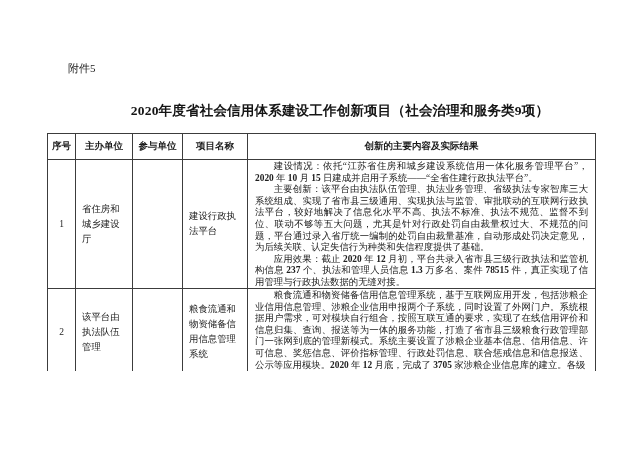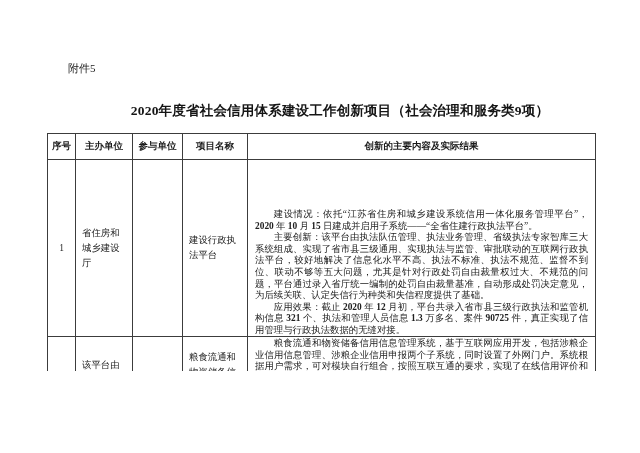--- a/index.html
+++ b/index.html
@@ -48,21 +48,21 @@
     padding:0 6px; font-size:9.4px; line-height:15px;
     color:#202020;
   }
   td.cell-content {
     vertical-align:top;
     padding:1px 7px;
     font-size:9.4px; line-height:11.6px;
     text-align:justify;
     color:#202020;
   }
-  .content-clip-tall { height:126px; overflow:hidden;margin-top:48px; }
+  .content-clip-tall { height:126px; overflow:hidden; }
   .content-clip-short { height:84px; overflow:hidden; }
   td.cell-content p { margin:0; text-indent:2em; }
   td.cell-content b { font-weight:bold; }
   .page-num {
     position:absolute; left:0; right:0; top:396px;
     text-align:center;
     font-size:11px; color:#3a3a3a;
     letter-spacing:1px;
   }
 </style>
@@ -95,21 +95,21 @@
     <tbody>
       <tr class="data-row-1">
         <td class="cell-center">1</td>
         <td class="cell-text">省住房和城乡建设厅</td>
         <td class="cell-text"></td>
         <td class="cell-text">建设行政执法平台</td>
         <td class="cell-content">
           <div class="content-clip-tall">
             <p>建设情况：依托“江苏省住房和城乡建设系统信用一体化服务管理平台”，<b>2020</b> 年 <b>10</b> 月 <b>15</b> 日建成并启用子系统——“全省住建行政执法平台”。</p>
             <p>主要创新：该平台由执法队伍管理、执法业务管理、省级执法专家智库三大系统组成、实现了省市县三级通用、实现执法与监管、审批联动的互联网行政执法平台，较好地解决了信息化水平不高、执法不标准、执法不规范、监督不到位、联动不够等五大问题，尤其是针对行政处罚自由裁量权过大、不规范的问题，平台通过录入省厅统一编制的处罚自由裁量基准，自动形成处罚决定意见，为后续关联、认定失信行为种类和失信程度提供了基础。</p>
-            <p>应用效果：截止 <b>2020</b> 年 <b>12</b> 月初，平台共录入省市县三级行政执法和监管机构信息 <b>321</b> 个、执法和管理人员信息 <b>1.3</b> 万多名、案件 <b>90725</b> 件，真正实现了信用管理与行政执法数据的无缝对接。</p>
+            <p>应用效果：截止 <b>2020</b> 年 <b>12</b> 月初，平台共录入省市县三级行政执法和监管机构信息 <b>237</b> 个、执法和管理人员信息 <b>1.3</b> 万多名、案件 <b>78515</b> 件，真正实现了信用管理与行政执法数据的无缝对接。</p>
           </div>
         </td>
       </tr>
       <tr class="data-row-2">
         <td class="cell-center">2</td>
         <td class="cell-text">该平台由执法队伍管理</td>
         <td class="cell-text"></td>
         <td class="cell-text">粮食流通和物资储备信用信息管理系统</td>
         <td class="cell-content">
           <div class="content-clip-short">

